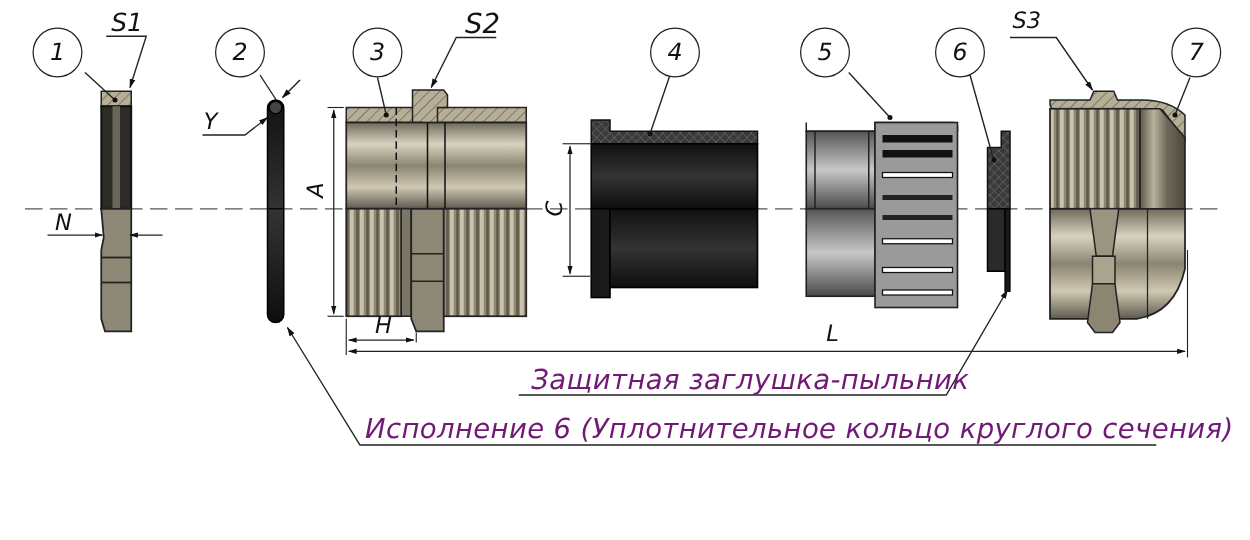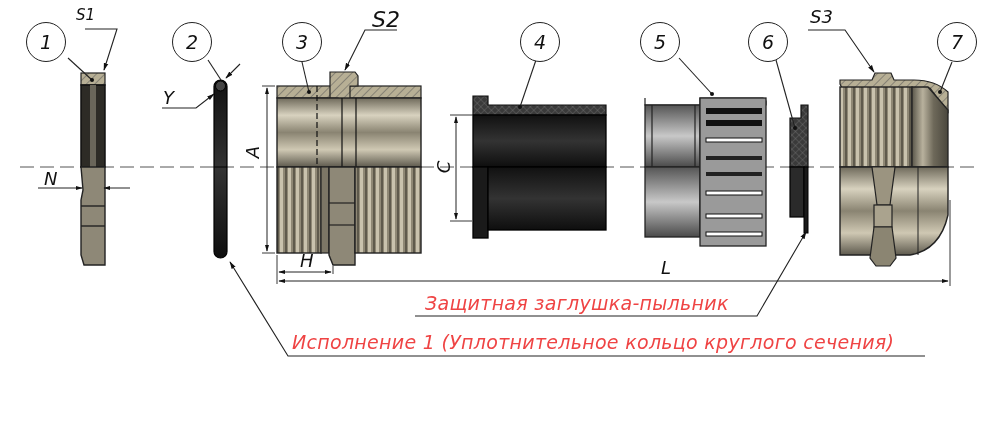--- a/index.html
+++ b/index.html
@@ -1,20 +1,20 @@
 <!DOCTYPE html>
 <html><head>
 <meta charset="utf-8">
 <style>
   html, body { margin: 0; padding: 0; background: #ffffff; }
   body { width: 1000px; height: 432px; position: relative; overflow: hidden; font-family: "DejaVu Sans", sans-serif; }
   #canvas { position: absolute; left: 0; top: 0; width: 1000px; height: 432px; }
   .lbl { position: absolute; font-family: "DejaVu Sans", sans-serif; font-style: italic; color: #111; line-height: 1; white-space: nowrap; }
   .num { position: absolute; width: 40px; height: 40px; border: 1.3px solid #222; border-radius: 50%; background: #fff; display: flex; align-items: center; justify-content: center; font-family: "DejaVu Sans", sans-serif; font-style: italic; font-size: 19px; color: #111; box-sizing: border-box; }
-  .note { position: absolute; font-family: "DejaVu Sans", sans-serif; font-style: italic; font-size: 19px; color: #ef4444; white-space: nowrap; letter-spacing: 0.3px; }
+  .note { position: absolute; font-family: "DejaVu Sans", sans-serif; font-style: italic; font-size: 22px; color: #701a75; white-space: nowrap; letter-spacing: 0.3px; }
 </style>
 </head>
 <body>
 
 <svg id="canvas" viewBox="0 0 1000 432" xmlns="http://www.w3.org/2000/svg">
   <defs>
     <linearGradient id="metalV" x1="0" y1="0" x2="0" y2="1">
       <stop offset="0" stop-color="#6f6a5b"></stop>
       <stop offset="0.25" stop-color="#d8d2bf"></stop>
       <stop offset="0.5" stop-color="#8a8472"></stop>
@@ -184,24 +184,24 @@
 </svg>
 
 <div class="num" style="left:26px;top:22px;">1</div>
 <div class="num" style="left:172px;top:22px;">2</div>
 <div class="num" style="left:282px;top:22px;">3</div>
 <div class="num" style="left:520px;top:22px;">4</div>
 <div class="num" style="left:640px;top:22px;">5</div>
 <div class="num" style="left:748px;top:22px;">6</div>
 <div class="num" style="left:937px;top:22px;">7</div>
 
-<span class="lbl" style="left:76px;top:8px;font-size:15px;">S1</span>
+<span class="lbl" style="left:89px;top:8px;font-size:20px;">S1</span>
 <span class="lbl" style="left:372px;top:9px;font-size:22px;">S2</span>
 <span class="lbl" style="left:810px;top:8px;font-size:18px;">S3</span>
 <span class="lbl" style="left:163px;top:89px;font-size:18px;">Y</span>
 <span class="lbl" style="left:44px;top:170px;font-size:18px;">N</span>
 <span class="lbl" style="left:247px;top:143px;font-size:18px;transform:rotate(-90deg);">A</span>
 <span class="lbl" style="left:300px;top:252px;font-size:18px;">H</span>
 <span class="lbl" style="left:438px;top:158px;font-size:18px;transform:rotate(-90deg);">C</span>
 <span class="lbl" style="left:661px;top:259px;font-size:18px;">L</span>
 
 <span class="note" style="left:425px;top:292px;">Защитная заглушка-пыльник</span>
-<span class="note" style="left:292px;top:331px;">Исполнение 1 (Уплотнительное кольцо круглого сечения)</span>
+<span class="note" style="left:292px;top:331px;">Исполнение 6 (Уплотнительное кольцо круглого сечения)</span>
 
 </body></html>

